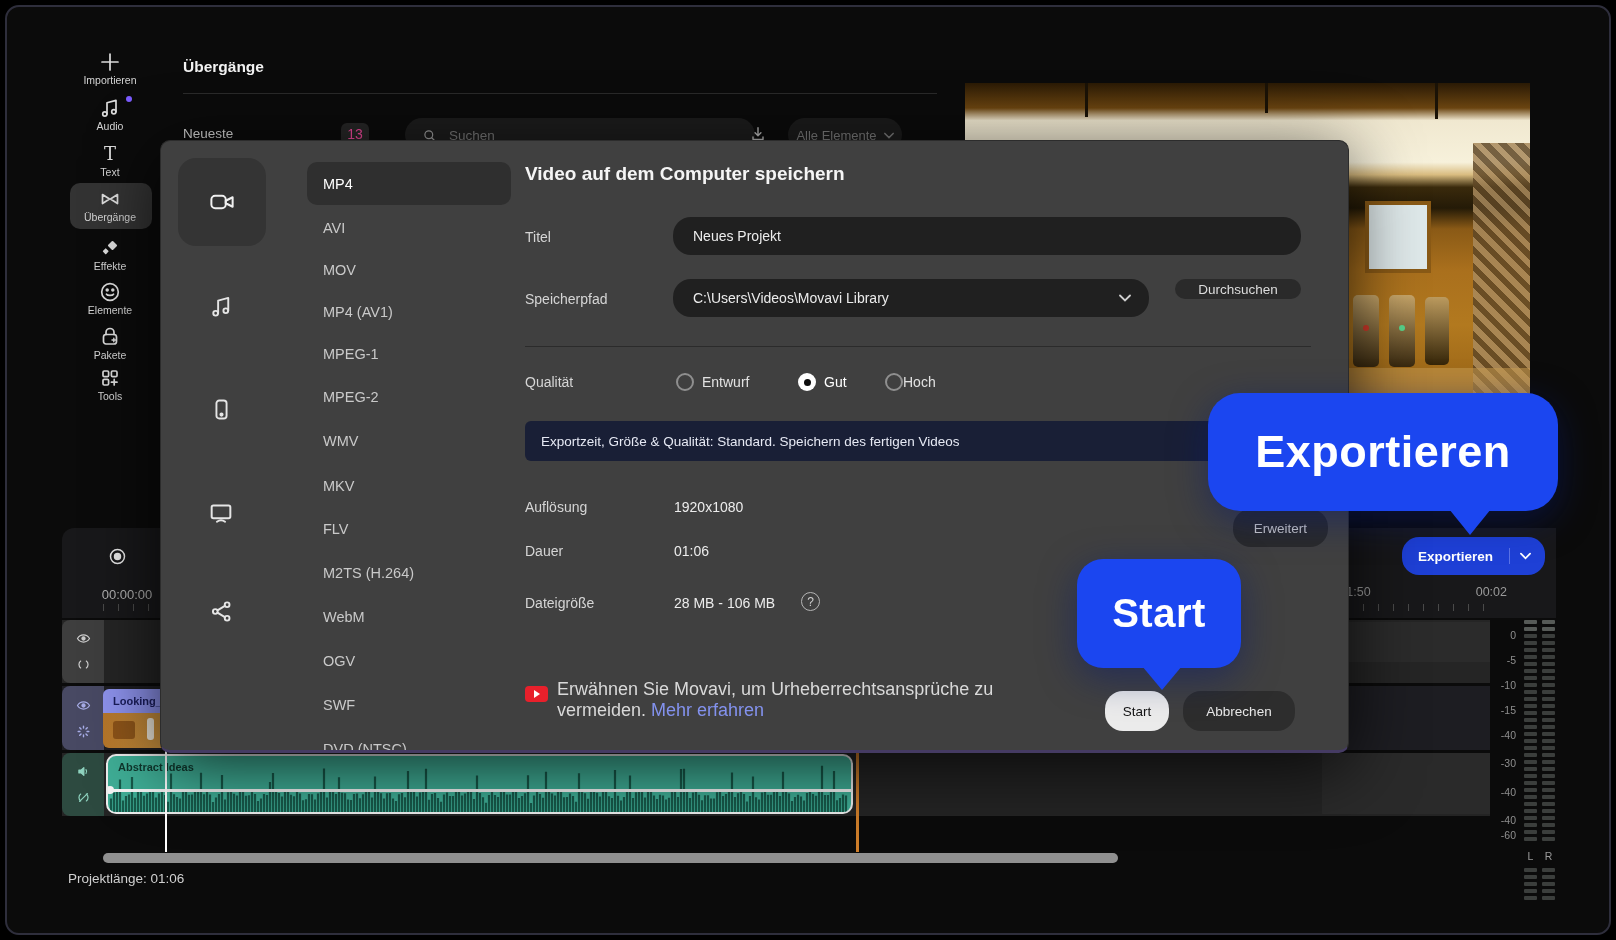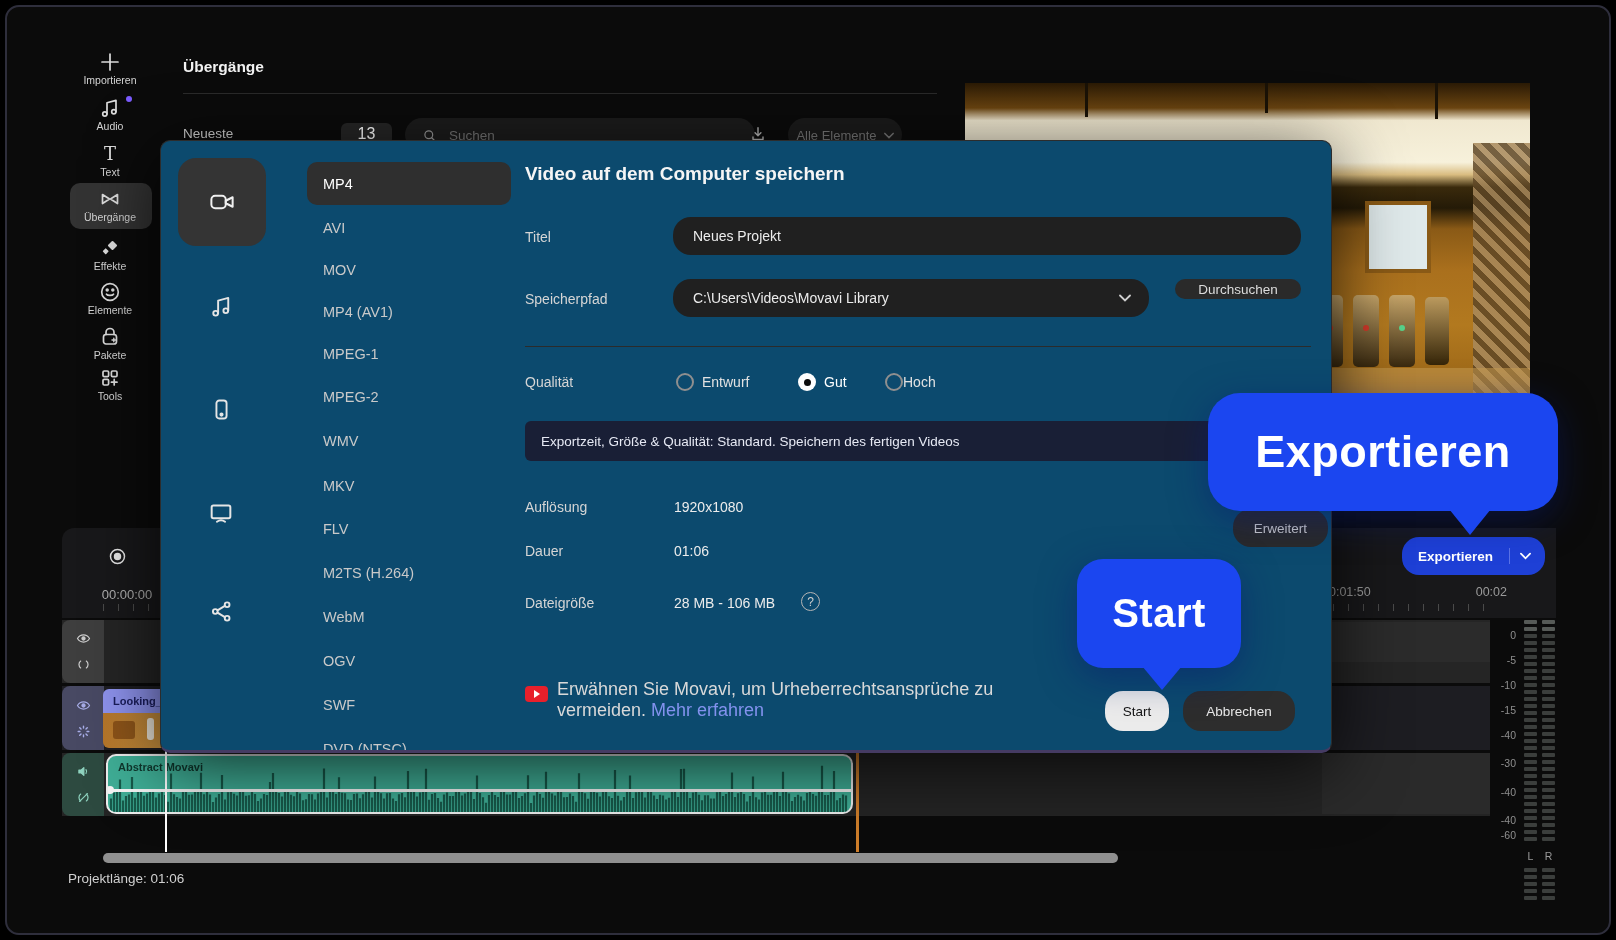--- a/index.html
+++ b/index.html
@@ -6,22 +6,22 @@
   .stage{position:relative;width:1616px;height:940px;background:#000;overflow:hidden;
          font-family:"Liberation Sans",sans-serif;-webkit-font-smoothing:antialiased;}
   .ab{position:absolute;}
   .frame{inset:5px;border-radius:14px;background:#0b0b0b;border:2px solid #2e2e3c;}
   .lbl{color:#d4d4d4;font-size:10.5px;text-align:center;}
   .sideitem{width:96px;text-align:center;cursor:pointer;}
   .pill{background:#333;border-radius:10px;}
   svg{display:block;}
   .ic{stroke:#dcdcdc;fill:none;stroke-width:1.7;stroke-linecap:round;stroke-linejoin:round;}
   .panel-title{color:#f2f2f2;font-size:15.5px;font-weight:bold;}
-  .dlg{background:#0c4a6e;border:1px solid #2c2c2c;border-bottom:3px solid #453b63;border-radius:10px;
-       box-shadow:0 14px 70px rgba(0,0,0,.75);overflow:hidden;z-index:5;}
+  .dlg{background:#404040;border:1px solid #2c2c2c;border-bottom:3px solid #453b63;border-radius:10px;
+       box-shadow:0 14px 70px rgba(0,0,0,.75);overflow:hidden;z-index:5;padding-left:17px;}
   .fmt{position:absolute;left:162px;width:170px;color:#c9c9c9;font-size:14.5px;transform:translateY(-50%);cursor:pointer;}
   .field{background:#202020;border-radius:18px;color:#ececec;font-size:14px;}
   .btn{border-radius:18px;font-size:13.5px;display:flex;align-items:center;justify-content:center;cursor:pointer;}
   .radio{width:18px;height:18px;border-radius:50%;box-sizing:border-box;}
   .r-off{border:2px solid #8f8f8f;}
   .r-on{background:#fff;display:flex;align-items:center;justify-content:center;}
   .r-on i{width:7px;height:7px;border-radius:50%;background:#0d0d0d;}
   .callout{background:#1b46f0;color:#fff;font-weight:bold;display:flex;align-items:center;justify-content:center;
            z-index:8;box-shadow:0 10px 36px rgba(8,25,110,.5);letter-spacing:.5px;}
   .tail{width:0;height:0;z-index:8;}
@@ -96,21 +96,21 @@
         <rect x="13.4" y="5" width="5.6" height="5.6" rx="1.2"></rect>
         <rect x="5" y="13.4" width="5.6" height="5.6" rx="1.2"></rect>
         <path d="M16.2 13.4v5.6M13.4 16.2H19"></path>
       </svg>
     <div class="lbl">Tools</div>
   </div>
 
   <div class="ab panel-title" style="left:183px;top:58px;">Übergänge</div>
   <div class="ab" style="left:183px;top:93px;width:754px;height:1px;background:#2a2a2a;"></div>
   <div class="ab" style="left:183px;top:126px;font-size:13.5px;color:#cfcfcf;">Neueste</div>
-  <div class="ab" style="left:341px;top:123px;width:51px;height:22px;border-radius:6px;background:#262626;color:#ffffff;font-size:16px;display:flex;align-items:center;justify-content:center;">13</div>
+  <div class="ab" style="left:341px;top:123px;width:28px;height:22px;border-radius:6px;background:#262626;color:#ec4899;font-size:14px;display:flex;align-items:center;justify-content:center;">13</div>
   <div class="ab" style="left:405px;top:118px;width:350px;height:34px;border-radius:17px;background:#1c1c1c;display:flex;align-items:center;">
     <svg class="ic" width="17" height="17" viewBox="0 0 24 24" style="margin-left:16px;stroke:#9a9a9a;">
         <circle cx="11" cy="11" r="5.5"></circle>
         <path d="M15.2 15.2L19 19"></path>
       </svg>
     <input style="background: transparent; border: none; color: rgb(207, 207, 207); font-size: 13.5px; margin-left: 9px; width: 270px; font-family: &quot;Liberation Sans&quot;, sans-serif;" placeholder="Suchen">
   </div>
   <svg class="ic" width="20" height="20" viewBox="0 0 24 24" style="position:absolute;left:748px;top:124px;stroke:#b5b5b5;">
       <path d="M12 4.5v9M8.5 10.5L12 14l3.5-3.5"></path>
       <path d="M6 15.5v3h12v-3"></path>
@@ -202,21 +202,21 @@
       <span style="margin-left:10px;font-size:11px;font-weight:bold;color:#1a1d5c;">Looking_</span>
     </div>
     <div style="height:35px;background:linear-gradient(90deg,#b5762a,#d4a04a 30%,#9a5f1c 60%,#c08a38);position:relative;">
       <i class="ab" style="left:44px;top:5px;width:7px;height:22px;border-radius:3px;background:#ece7da;"></i>
       <i class="ab" style="left:10px;top:8px;width:22px;height:18px;background:#7a4310;opacity:.7;border-radius:3px;"></i>
       <i class="ab" style="left:70px;top:8px;width:24px;height:18px;background:#7a4310;opacity:.7;border-radius:3px;"></i>
     </div>
   </div>
 
   <div class="ab" style="left:106px;top:754px;width:747px;height:60px;border-radius:10px;border:2px solid #ededed;box-sizing:border-box;background:#3fae96;overflow:hidden;z-index:3;">
-    <span style="position:absolute;left:10px;top:5px;font-size:11px;font-weight:bold;color:#10382e;">Abstract Movavi</span>
+    <span style="position:absolute;left:10px;top:5px;font-size:11px;font-weight:bold;color:#10382e;">Abstract Ideas</span>
     <svg id="wave-svg" width="743" height="56" viewBox="0 0 743 56" style="position:absolute;left:0;bottom:0;">
       <path id="wave-path" fill="none" stroke="#17594a" stroke-width="2.2" d="M3 56V42.5M6 56V36.5M9 56V35.1M12 56V23.4M15 56V44.6M18 56V39.9M21 56V38.6M24 56V21.0M27 56V41.7M30 56V35.5M33 56V34.9M36 56V39.8M39 56V37.5M42 56V33.2M45 56V34.9M48 56V41.6M51 56V37.4M54 56V35.2M57 56V38.9M60 56V45.8M63 56V17.4M66 56V38.2M69 56V40.9M72 56V42.6M75 56V35.9M78 56V34.5M81 56V38.8M84 56V38.4M87 56V33.5M90 56V34.3M93 56V16.7M96 56V38.3M99 56V35.4M102 56V38.4M105 56V46.0M108 56V41.5M111 56V38.0M114 56V19.1M117 56V43.5M120 56V36.3M123 56V34.1M126 56V37.8M129 56V39.4M132 56V33.9M135 56V33.9M138 56V39.7M141 56V39.3M144 56V35.7M147 56V37.9M150 56V45.1M153 56V42.4M156 56V37.9M159 56V39.0M162 56V25.9M165 56V16.9M168 56V33.9M171 56V36.9M174 56V40.4M177 56V34.4M180 56V33.6M183 56V38.8M186 56V40.3M189 56V36.1M192 56V37.5M195 56V44.2M198 56V43.3M201 56V37.9M204 56V38.2M207 56V43.4M210 56V37.5M213 56V33.8M216 56V12.5M219 56V41.4M222 56V35.0M225 56V33.4M228 56V37.9M231 56V21.3M234 56V36.7M237 56V37.2M240 56V43.4M243 56V44.1M246 56V38.0M249 56V37.5M252 56V42.3M255 56V38.3M258 56V33.8M261 56V35.3M264 56V41.6M267 56V20.4M270 56V33.4M273 56V37.2M276 56V42.6M279 56V37.3M282 56V37.1M285 56V42.6M288 56V44.9M291 56V38.3M294 56V37.0M297 56V41.2M300 56V15.1M303 56V33.9M306 56V34.6M309 56V40.5M312 56V36.5M315 56V33.5M318 56V12.7M321 56V43.7M324 56V38.1M327 56V37.0M330 56V41.9M333 56V45.8M336 56V38.6M339 56V36.5M342 56V40.1M345 56V39.9M348 56V34.2M351 56V34.1M354 56V39.5M357 56V37.4M360 56V33.6M363 56V35.9M366 56V43.0M369 56V19.5M372 56V37.1M375 56V41.2M378 56V46.7M381 56V39.1M384 56V36.1M387 56V39.1M390 56V40.9M393 56V34.5M396 56V33.7M399 56V38.5M402 56V38.4M405 56V34.0M408 56V35.4M411 56V42.1M414 56V39.9M417 56V37.3M420 56V19.3M423 56V46.9M426 56V39.6M429 56V35.9M432 56V38.1M435 56V41.8M438 56V15.8M441 56V33.3M444 56V37.6M447 56V39.4M450 56V34.4M453 56V35.0M456 56V41.2M459 56V40.9M462 56V37.6M465 56V40.1M468 56V45.7M471 56V17.3M474 56V35.8M477 56V37.3M480 56V42.8M483 56V35.6M486 56V33.1M489 56V36.7M492 56V40.4M495 56V34.9M498 56V34.7M501 56V40.3M504 56V42.0M507 56V14.1M510 56V39.7M513 56V44.6M516 56V41.0M519 56V35.8M522 56V19.6M525 56V42.1M528 56V36.3M531 56V33.1M534 56V35.9M537 56V41.5M540 56V35.6M543 56V34.6M546 56V39.5M549 56V43.1M552 56V38.7M555 56V39.5M558 56V43.4M561 56V41.8M564 56V35.9M567 56V35.8M570 56V41.0M573 56V13.1M576 56V12.7M579 56V35.2M582 56V42.0M585 56V36.4M588 56V34.6M591 56V38.8M594 56V44.3M597 56V39.3M600 56V39.2M603 56V42.4M606 56V42.6M609 56V36.2M612 56V35.3M615 56V39.9M618 56V37.9M621 56V33.3M624 56V16.5M627 56V41.0M630 56V37.2M633 56V34.7M636 56V38.1M639 56V45.4M642 56V40.1M645 56V20.6M648 56V41.3M651 56V43.5M654 56V36.5M657 56V34.8M660 56V38.8M663 56V38.8M666 56V33.6M669 56V34.1M672 56V40.0M675 56V15.8M678 56V34.9M681 56V37.6M684 56V45.1M687 56V41.0M690 56V38.7M693 56V40.4M696 56V44.4M699 56V37.0M702 56V34.5M705 56V37.9M708 56V39.8M711 56V34.0M714 56V9.8M717 56V39.1M720 56V39.1M723 56V35.2M726 56V15.0M729 56V44.2M732 56V41.9M735 56V38.6M738 56V39.5"></path>
     </svg>
     <div style="position:absolute;left:0;top:33px;width:747px;height:2.5px;background:#f5f5f5;"></div>
     <div style="position:absolute;left:-2px;top:30px;width:8px;height:8px;border-radius:50%;background:#f5f5f5;"></div>
   </div>
 
   <div class="ab" style="left:165px;top:604px;width:1.5px;height:248px;background:#fff;z-index:4;"></div>
   <div class="ab" style="left:856px;top:700px;width:2.5px;height:152px;background:#cf7e2a;z-index:4;"></div>
   <div class="ab" style="left:103px;top:853px;width:1015px;height:10px;border-radius:5px;background:#909090;z-index:3;"></div>

